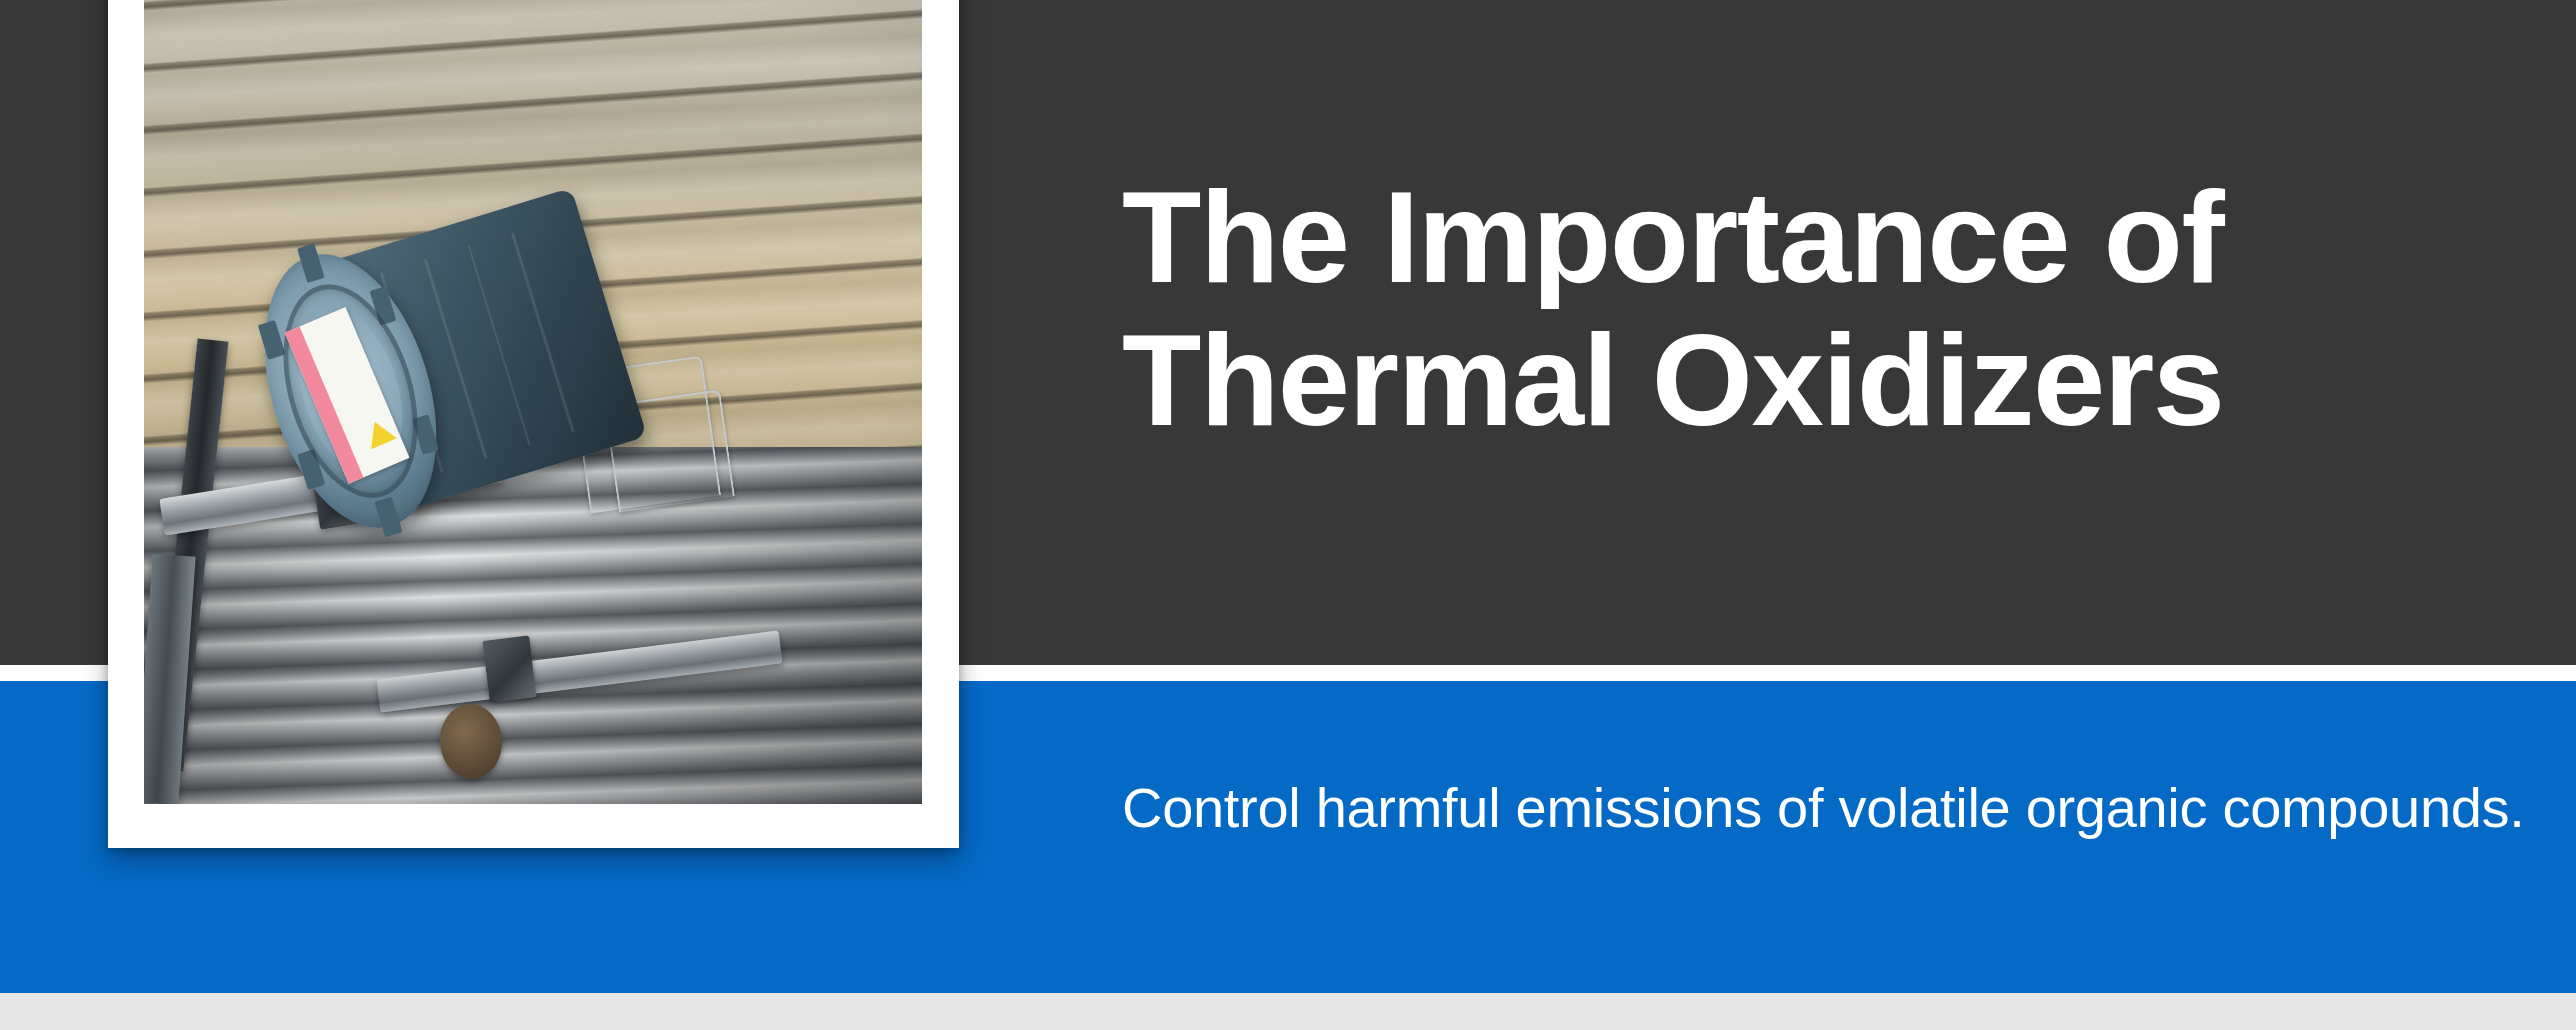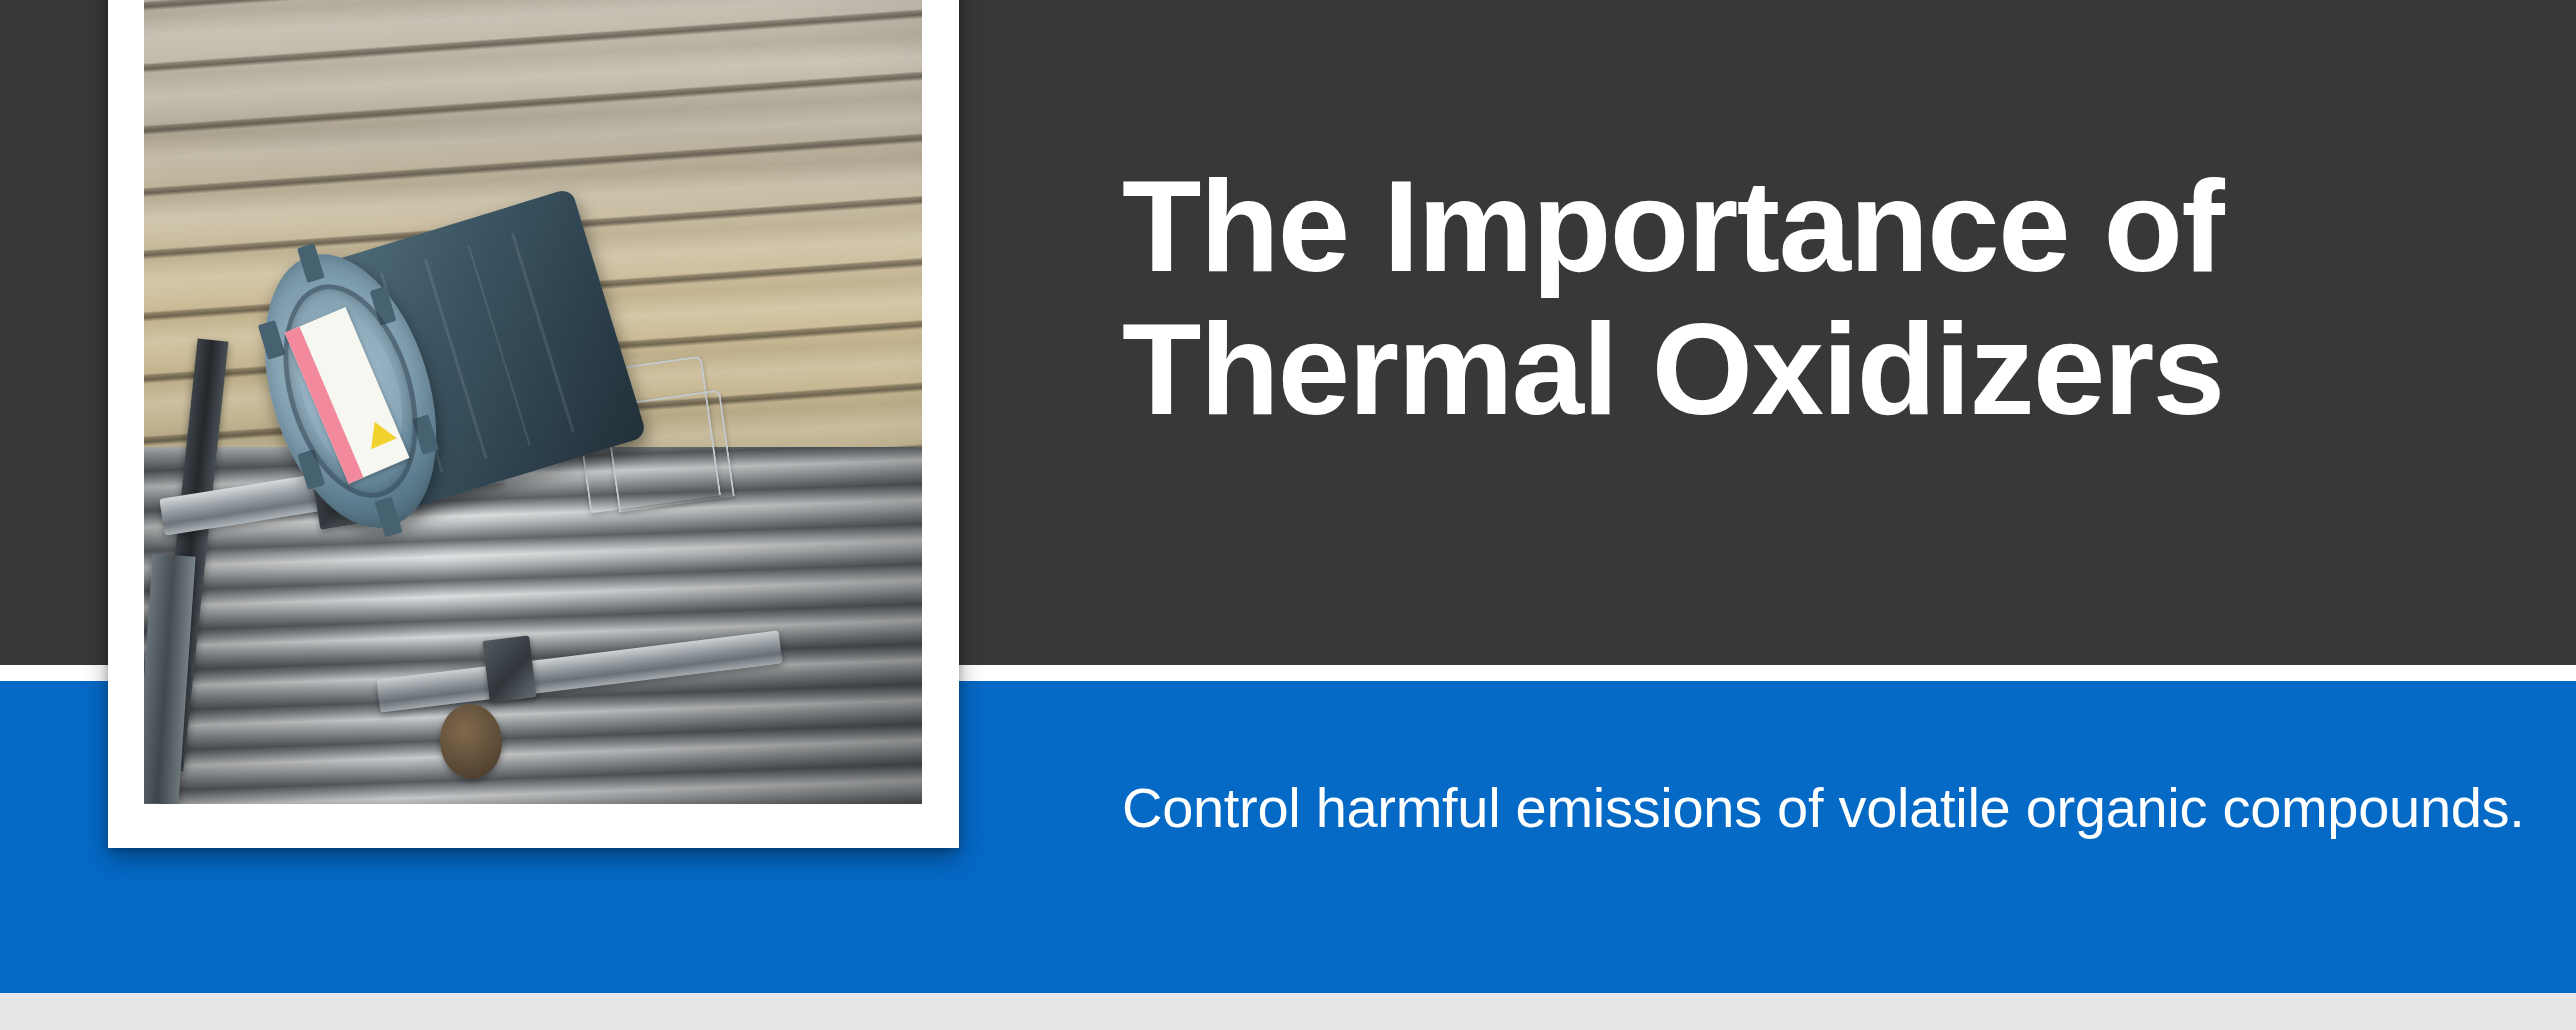--- a/index.html
+++ b/index.html
@@ -24,21 +24,21 @@
     position:absolute; left:0; top:681px; width:3091px; height:312px;
     background:#0569c6;
   }
   .band-footer {
     position:absolute; left:0; top:993px; width:3091px; height:38px;
     background:#e7e7e7;
   }
 
   
   .headline {
-    position:absolute; left:1122px; top:155px; width:1288px;
+    position:absolute; left:1122px; top:166px; width:1288px;
     color:#ffffff;
     font-size:130px;
     font-weight:700;
     line-height:1.1;
     letter-spacing:-1.5px;
   }
   .headline .line { display:block; white-space:nowrap; }
 
   .subhead {
     position:absolute; left:1122px; top:773px; width:1649px;

